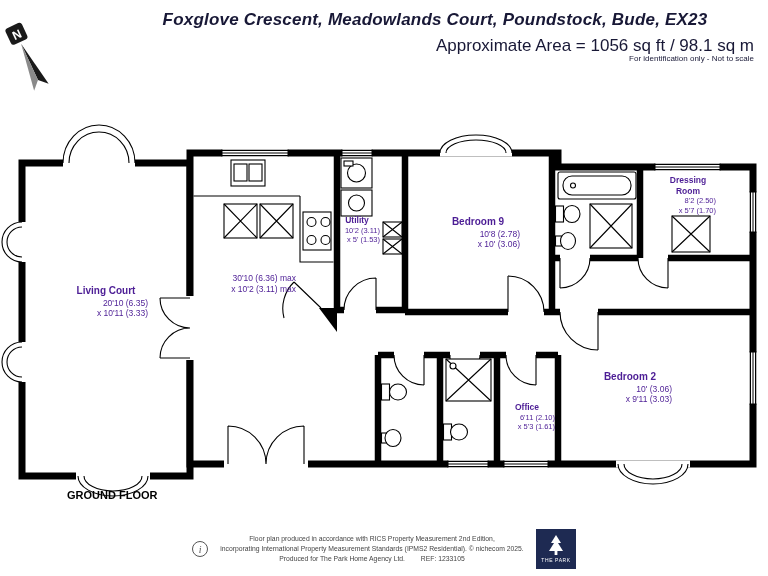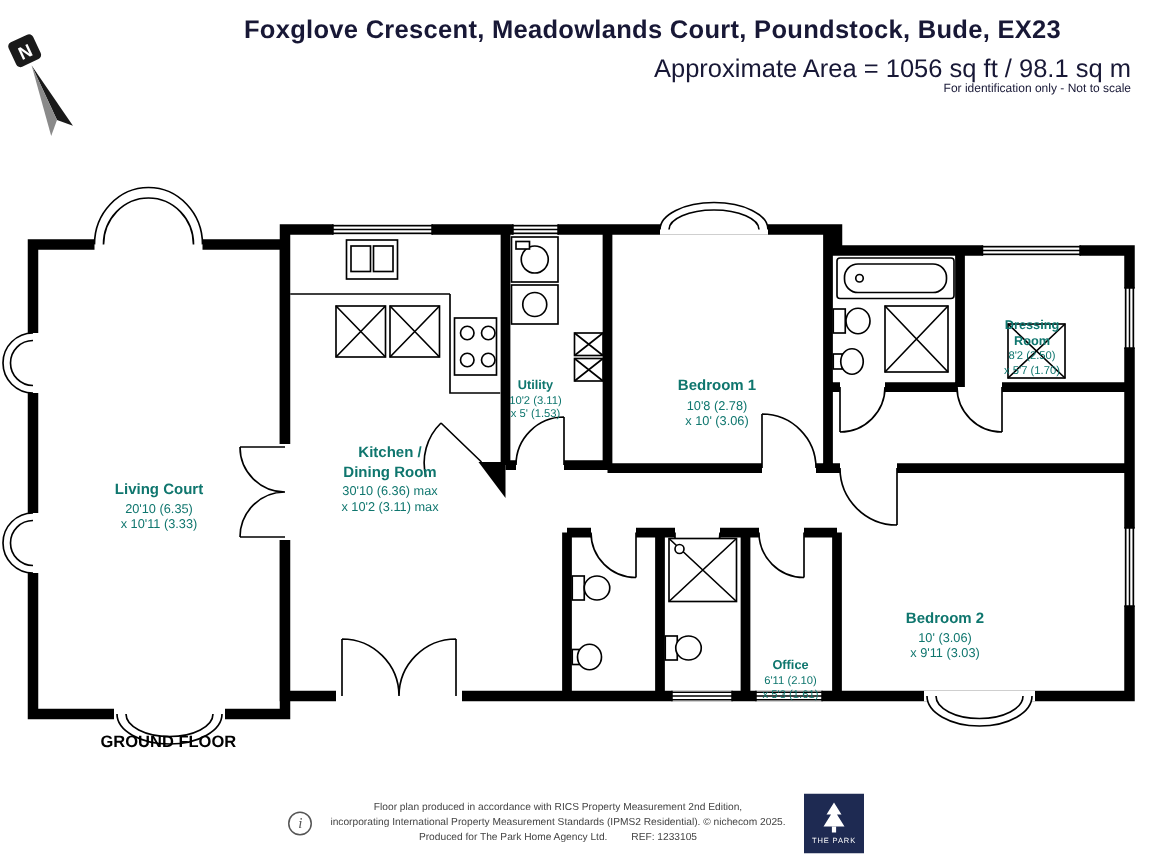--- a/index.html
+++ b/index.html
@@ -1,25 +1,25 @@
 <!DOCTYPE html>
 <html style="--heading: #181836; --wall: #000000; --logo_bg: #1e2a52;"><head>
 <meta charset="utf-8">
 <style>
   * { margin:0; padding:0; box-sizing:border-box; }
   html,body { width:768px; height:576px; }
   body { position:relative; background:#ffffff; font-family:"Liberation Sans", sans-serif; overflow:hidden; }
   #plan-svg { position:absolute; left:0; top:0; }
   .page-title { position:absolute; top:10px; left:110px; right:8px; text-align:center;
-                font-size:17px; font-weight:bold; color:var(--heading,#181836); letter-spacing:0.2px; }
+                font-size:17px; font-weight:bold; color:var(--heading,#181836); letter-spacing:0.2px;font-style:italic; }
   .area-line  { position:absolute; top:36px; right:14px; font-size:17px; font-weight:normal; color:var(--heading,#181836); }
   .disclaimer { position:absolute; top:54px; right:14px; font-size:8px; color:var(--heading,#181836); }
-  .room-label { position:absolute; transform:translate(-50%,-50%); text-align:center; color:#0f766e; line-height:1.25;margin-top:36px; }
+  .room-label { position:absolute; transform:translate(-50%,-50%); text-align:center; color:#4c1d95; line-height:1.25; }
   .room-name  { font-weight:bold; font-size:10px; }
-  .room-dim   { font-size:8.5px; }
+  .room-dim   { font-size:8.5px;text-align:right; }
   .small .room-name { font-size:8.5px; }
   .small .room-dim  { font-size:7.5px; }
   .floor-label { position:absolute; left:22px; top:489px; font-size:11px; font-weight:bold; color:#000;margin-left:45px; }
   .footer { position:absolute; left:0; right:0; bottom:7px; display:flex; align-items:center; justify-content:center; gap:12px; }
   .info-icon { width:16px; height:16px; border:1.2px solid #555; border-radius:50%; color:#555;
                display:flex; align-items:center; justify-content:center; font-size:10px;
                font-style:italic; font-family:"Liberation Serif", serif; flex:0 0 auto; }
   .footer-text { font-size:6.8px; color:#444; text-align:center; line-height:1.5; }
   .ref { margin-left:14px; }
   .logo { flex:0 0 auto; }
@@ -176,31 +176,30 @@
   <div class="area-line">Approximate Area = 1056 sq ft / 98.1 sq m</div>
   <div class="disclaimer">For identification only - Not to scale</div>
 </div>
 
 <div class="room-label" style="left:106px; top:302px; width:84px">
   <div class="room-name">Living Court</div>
   <div class="room-dim">20'10 (6.35)</div>
   <div class="room-dim">x 10'11 (3.33)</div>
 </div>
 <div class="room-label" style="left:260px; top:284px; width:72px">
-  <div class="room-name">Kitchen / Dining Room</div>
   <div class="room-dim">30'10 (6.36) max</div>
   <div class="room-dim">x 10'2 (3.11) max</div>
 </div>
 <div class="room-label small" style="left:357px; top:230px; width:46px">
   <div class="room-name">Utility</div>
   <div class="room-dim">10'2 (3.11)</div>
   <div class="room-dim">x 5' (1.53)</div>
 </div>
 <div class="room-label" style="left:478px; top:233px; width:84px">
-  <div class="room-name">Bedroom 1</div>
+  <div class="room-name">Bedroom 9</div>
   <div class="room-dim">10'8 (2.78)</div>
   <div class="room-dim">x 10' (3.06)</div>
 </div>
 <div class="room-label small" style="left:688px; top:195px; width:56px">
   <div class="room-name">Dressing Room</div>
   <div class="room-dim">8'2 (2.50)</div>
   <div class="room-dim">x 5'7 (1.70)</div>
 </div>
 <div class="room-label" style="left:630px; top:388px; width:84px">
   <div class="room-name">Bedroom 2</div>

